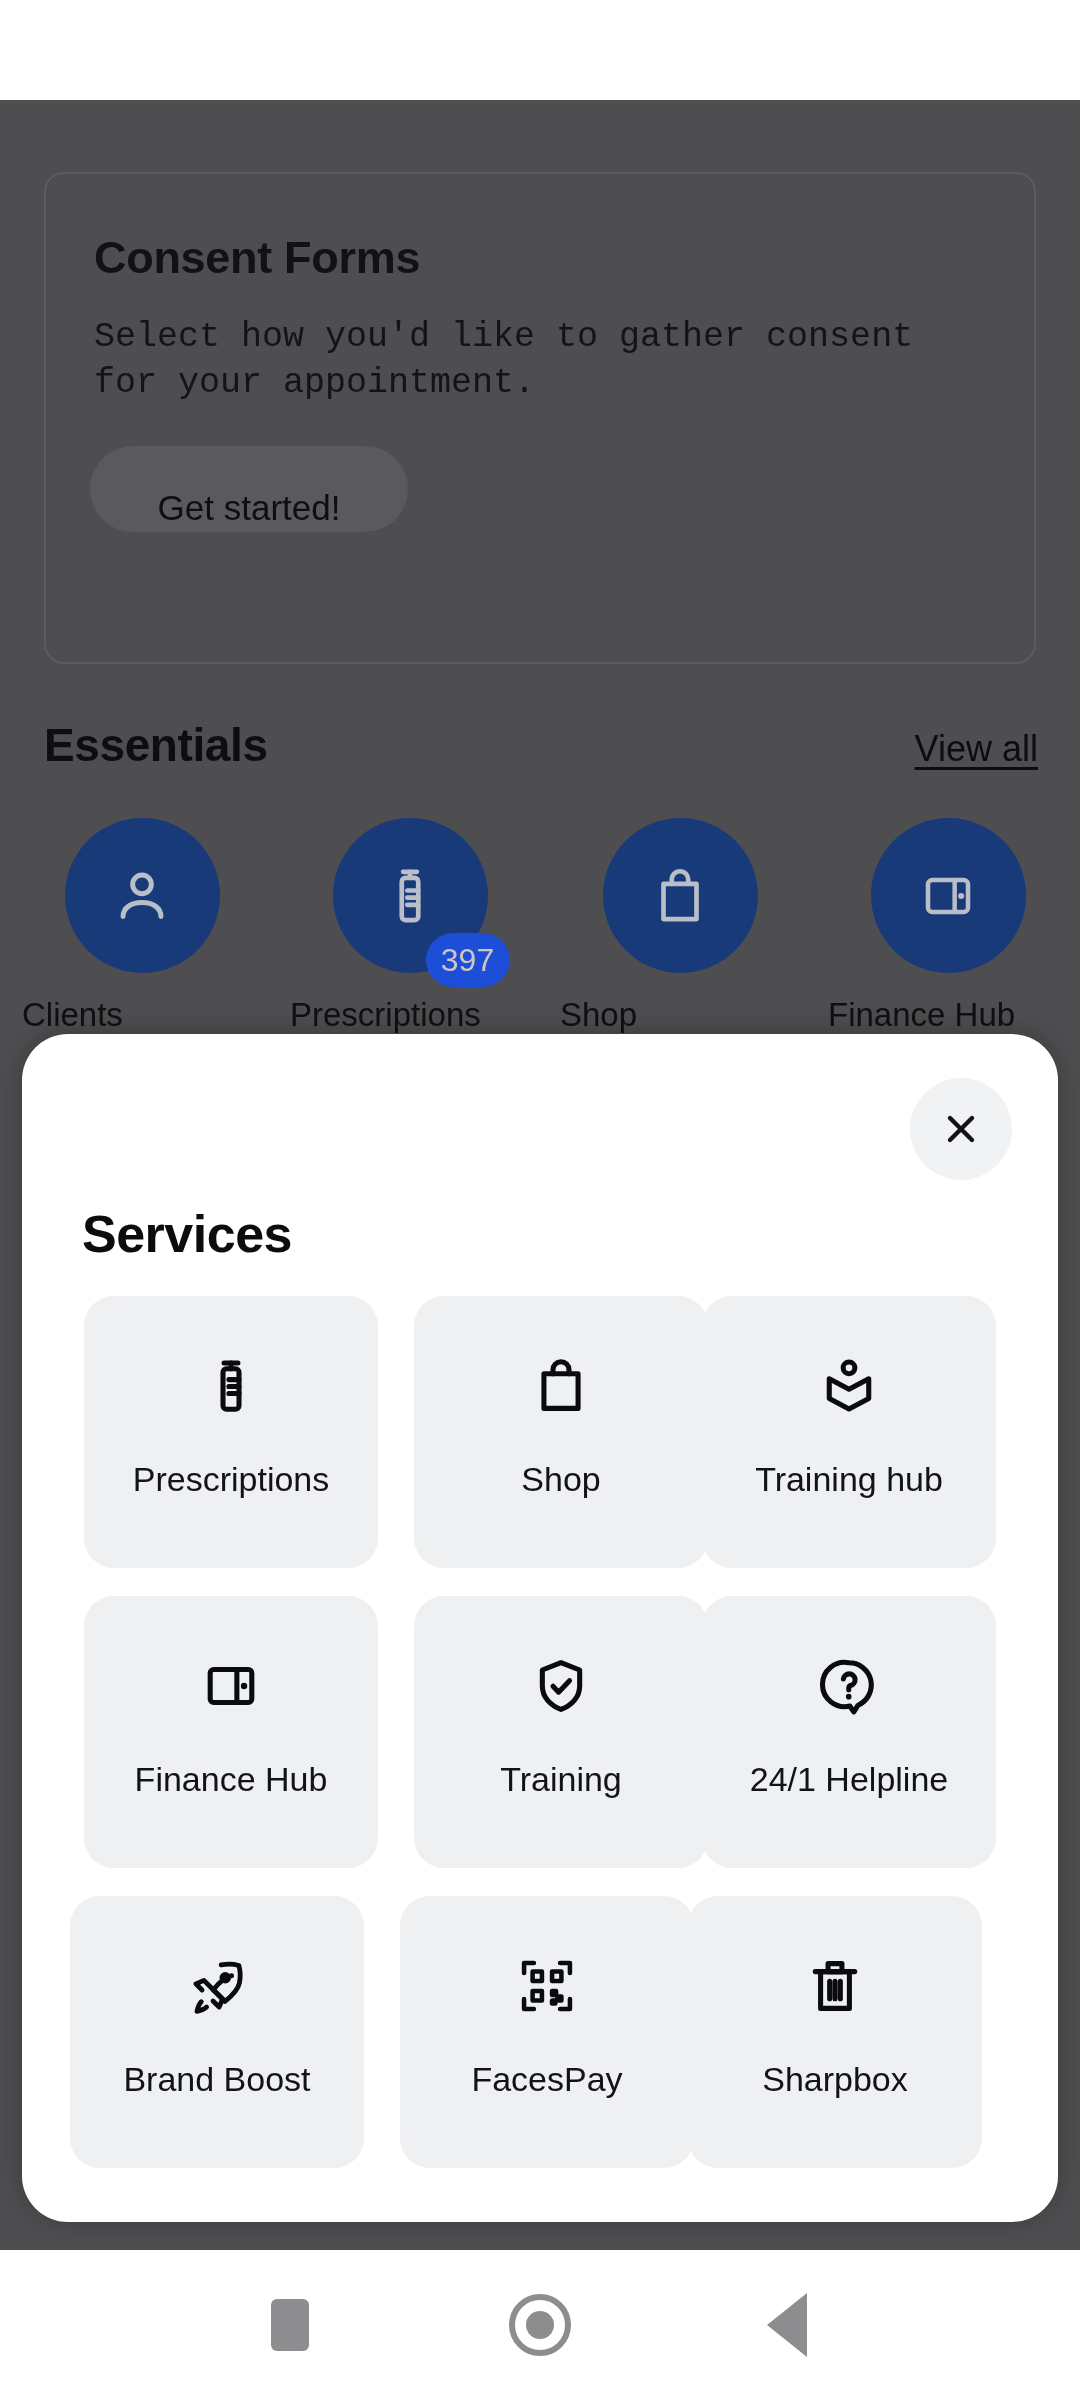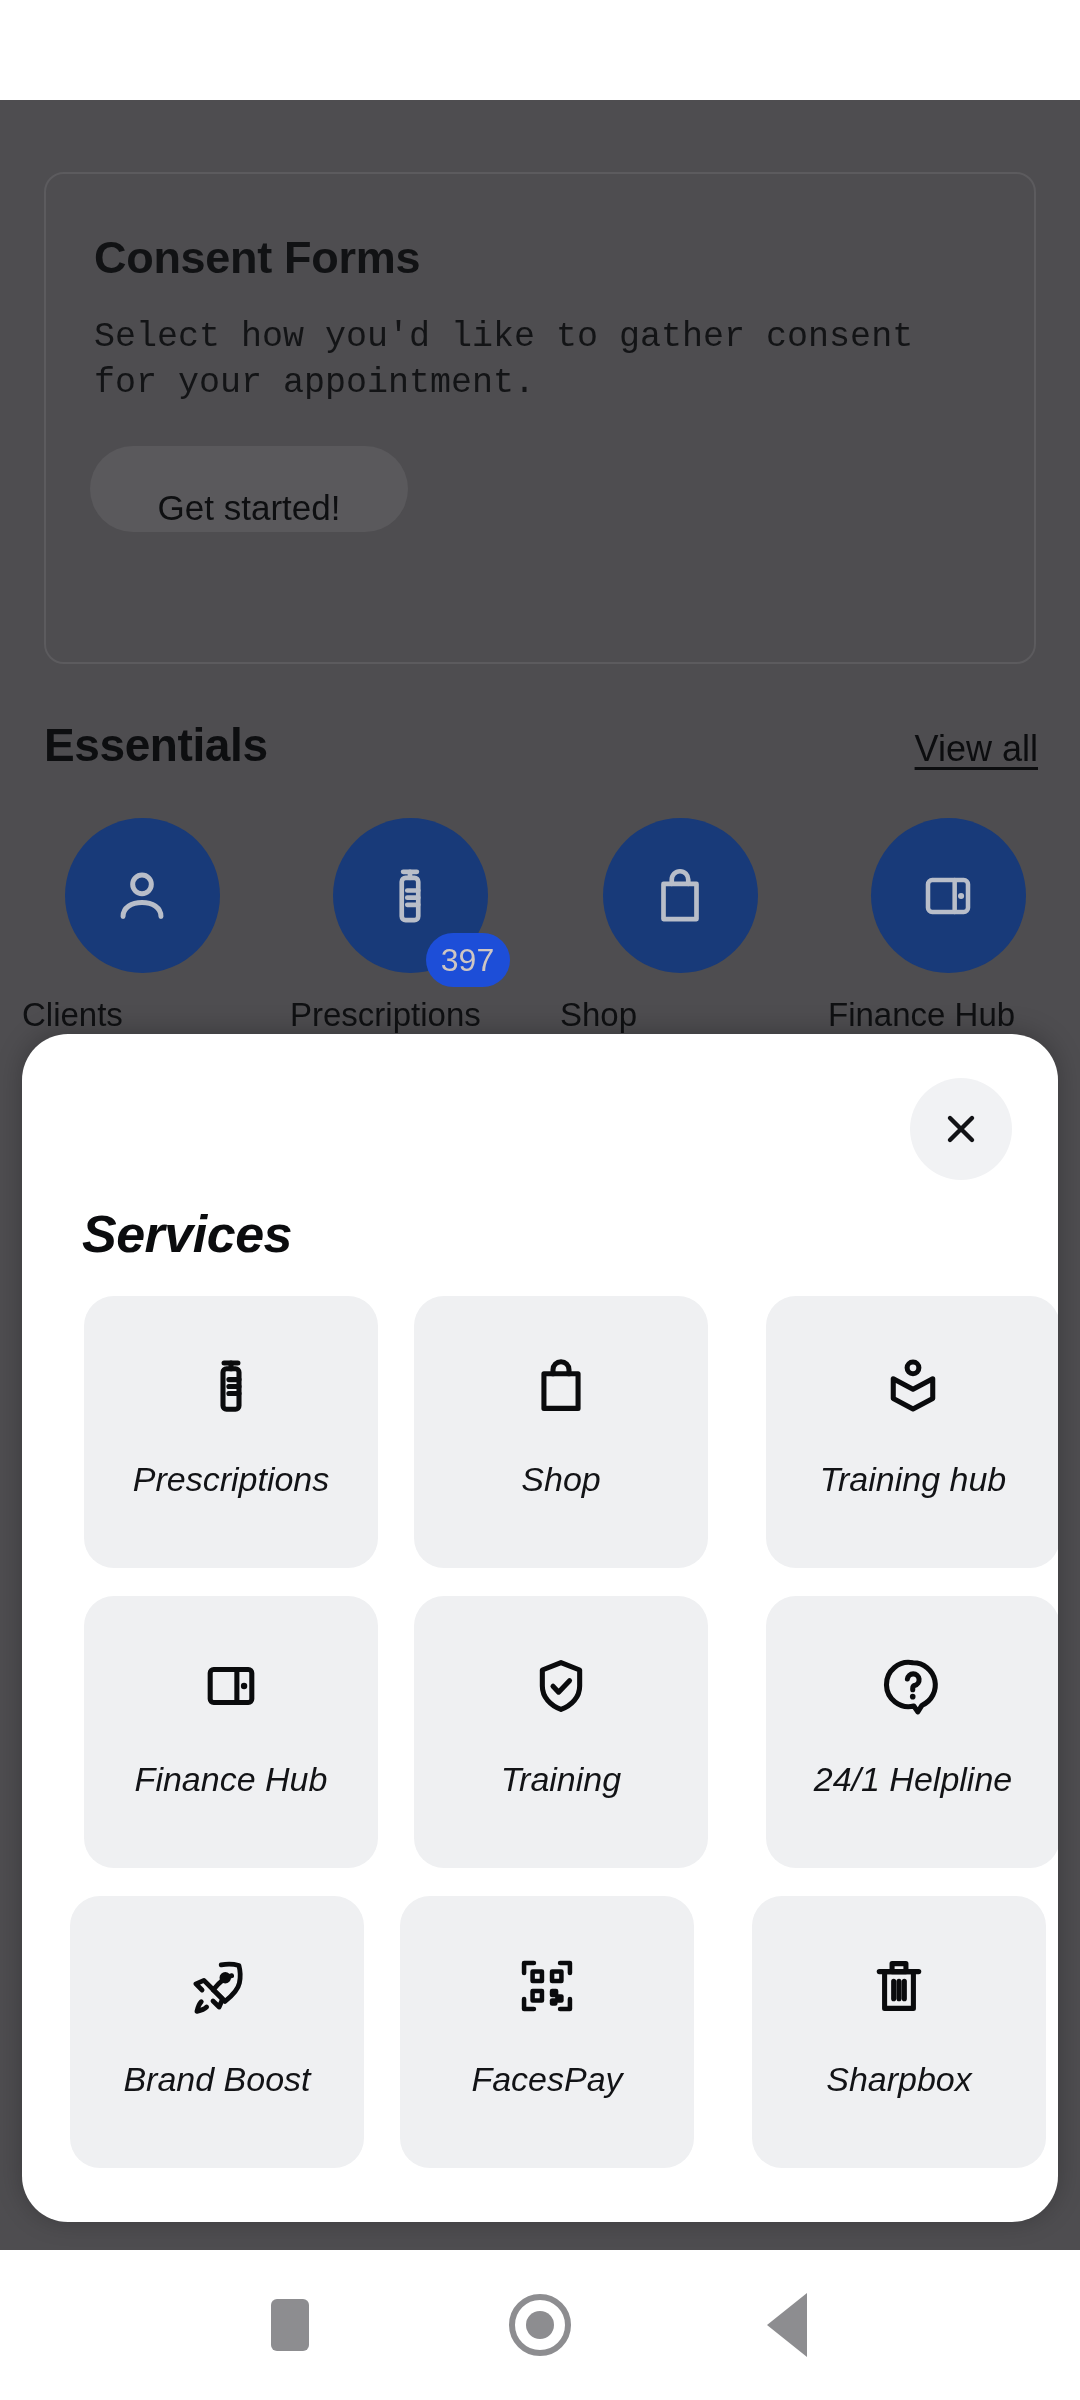--- a/index.html
+++ b/index.html
@@ -109,21 +109,20 @@
     border-bottom:32px solid transparent;
     border-right:40px solid #8d8d90;
   }
 
   
   #services-sheet {
     position:absolute; left:22px; top:1034px; width:1036px; height:1188px;
     background:#ffffff; border-radius:46px;
     box-shadow:0 -2px 26px rgba(0,0,0,.25);
     overflow:hidden;
-    font-style:italic;
   }
   #close-button {
     position:absolute; right:46px; top:44px;
     width:102px; height:102px; border-radius:50%;
     background:#f1f2f4; border:none; cursor:pointer;
   }
   #close-button svg { position:absolute; left:50%; top:50%; transform:translate(-50%,-50%); }
 
   #sheet-title {
     position:absolute; left:60px; top:170px;
@@ -139,21 +138,21 @@
   .tile-row.r2 { top:300px; }
   .tile-row.r3 { top:600px; }
   .tile-row.r3 .tile { margin-left:-14px; }
 
   .tile {
     position:absolute; top:0; width:294px; height:272px;
     background:#eff0f2; border-radius:30px;
   }
   .tile.c1 { left:62px; }
   .tile.c2 { left:392px; }
-  .tile.c3 { left:744px; }
+  .tile.c3 { left:680px; }
 
   .tile-icon {
     position:absolute; left:50%; top:58px; transform:translateX(-50%);
     width:64px; height:64px;
   }
   .tile-icon svg { display:block; }
   .tile-label {
     position:absolute; left:0; right:0; top:164px; text-align:center;
     font-size:34px; color:#121316; white-space:nowrap;
   }

